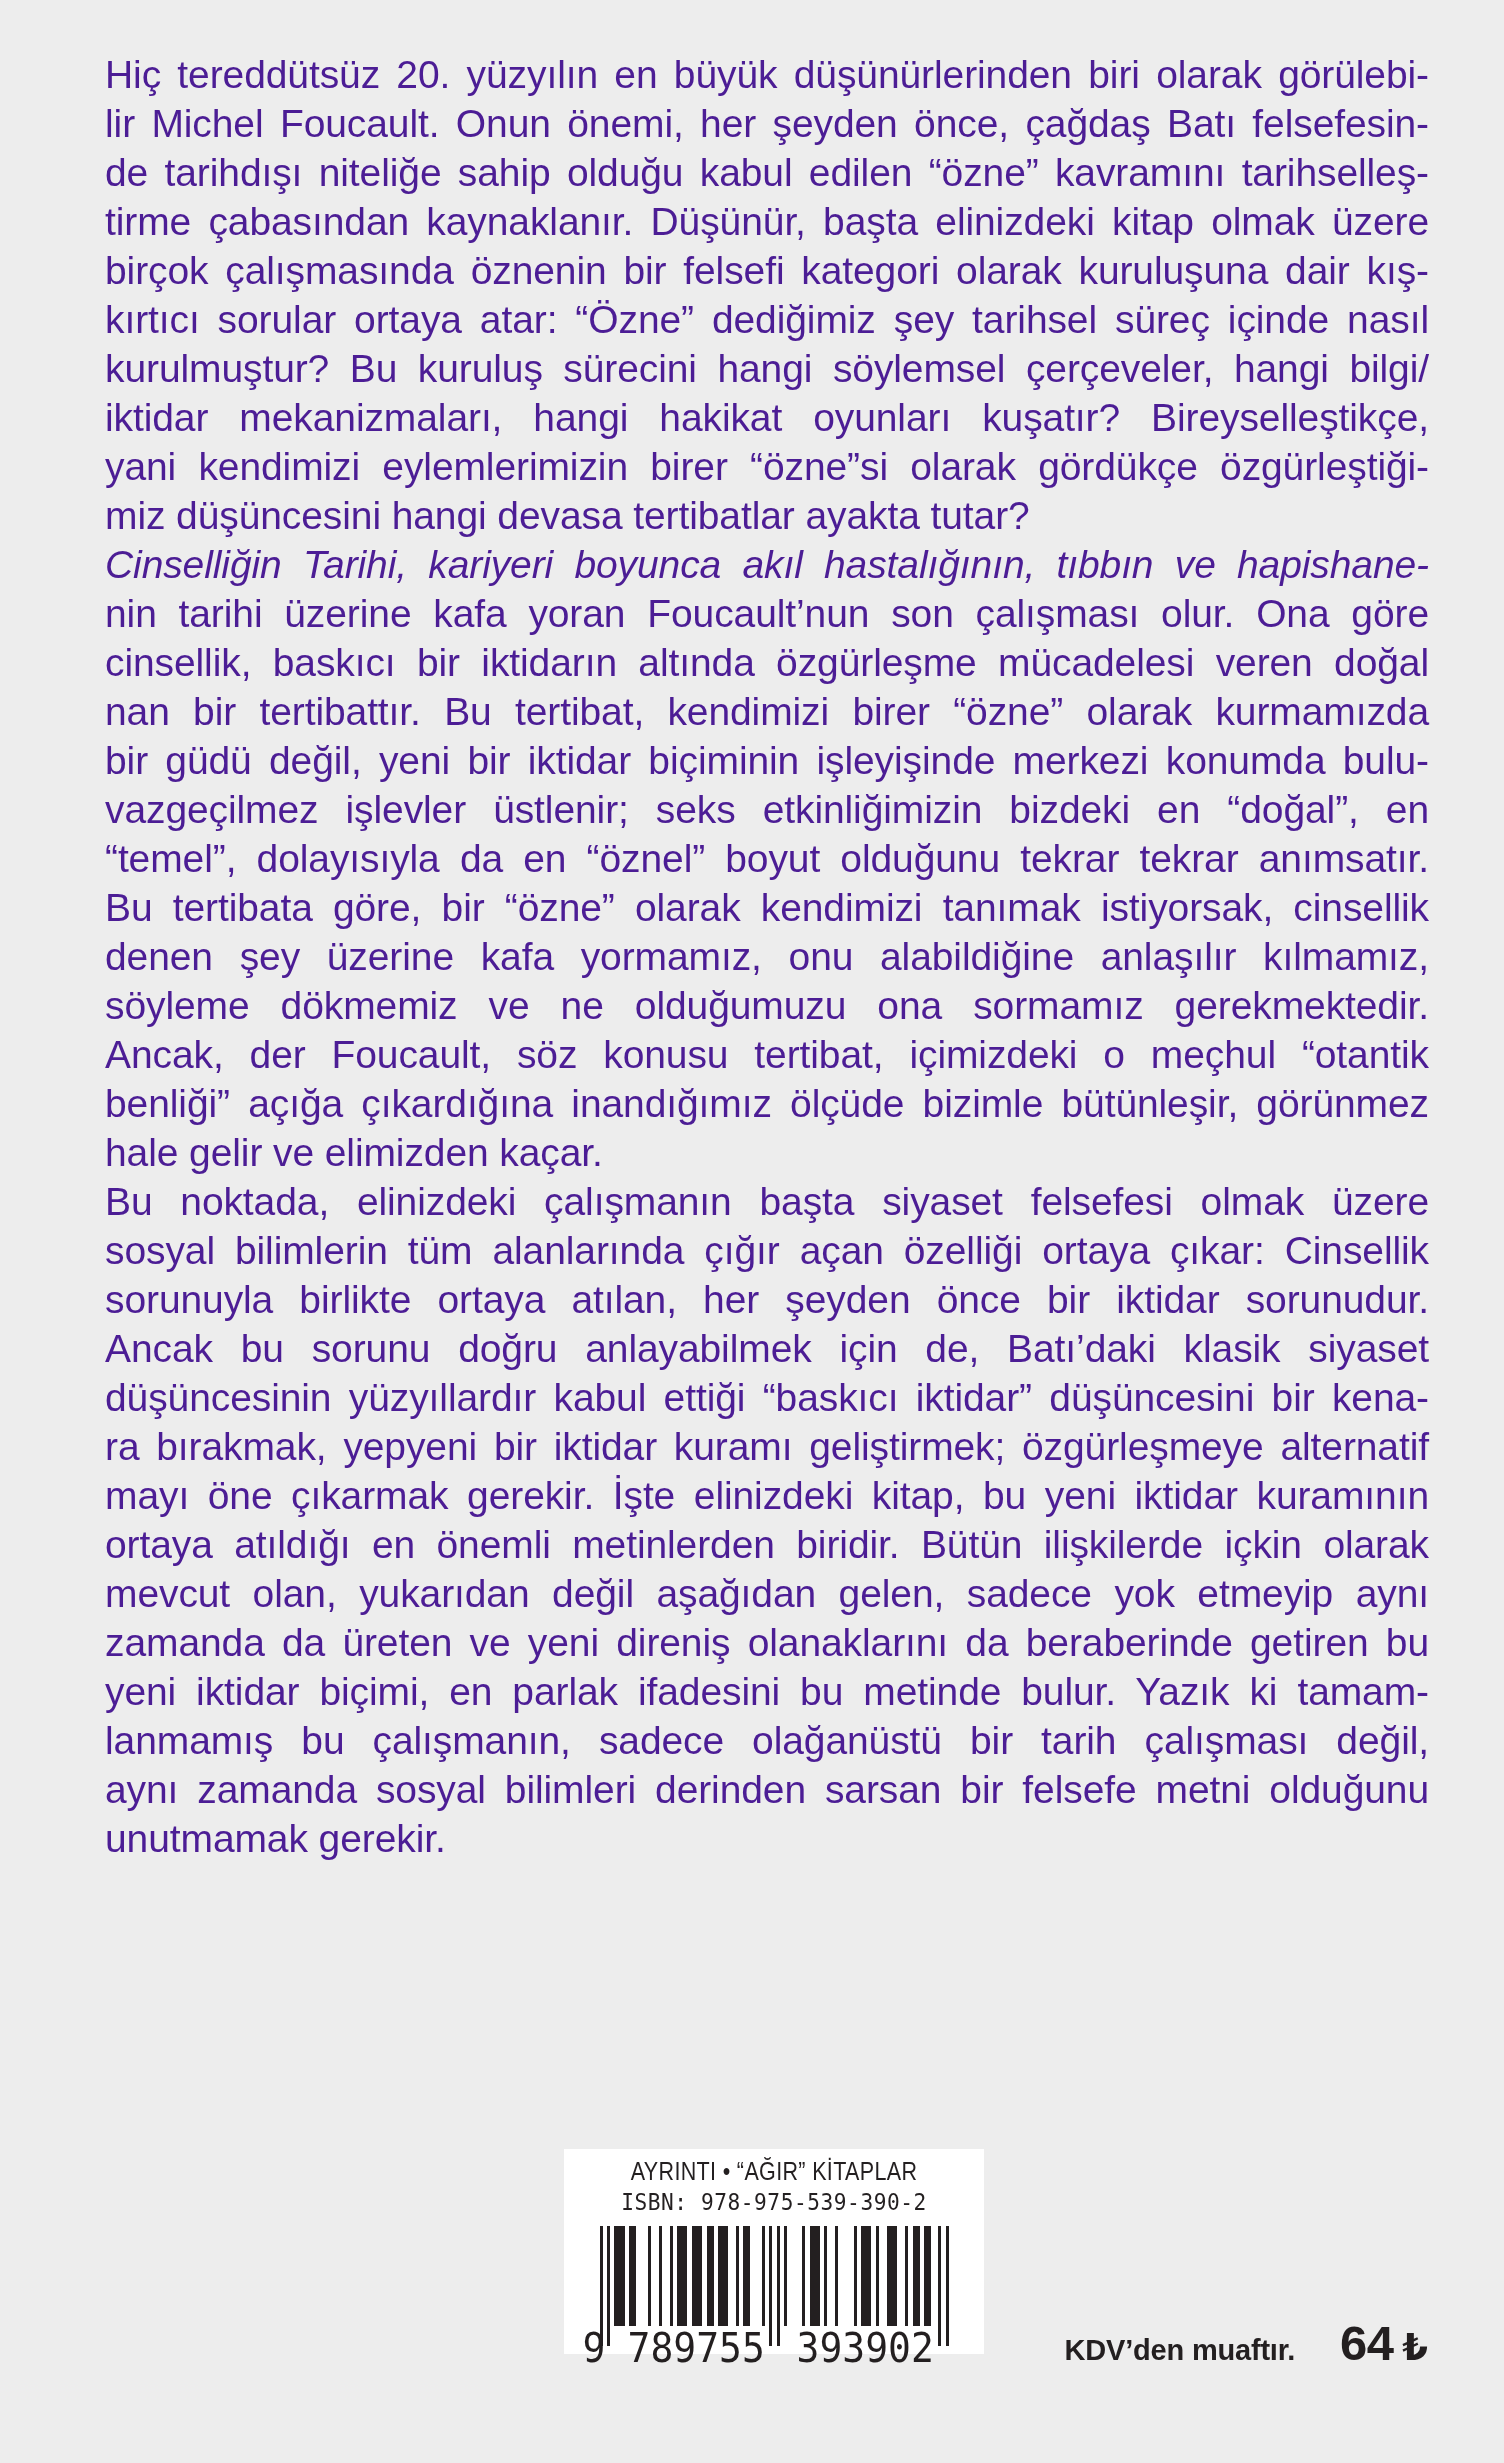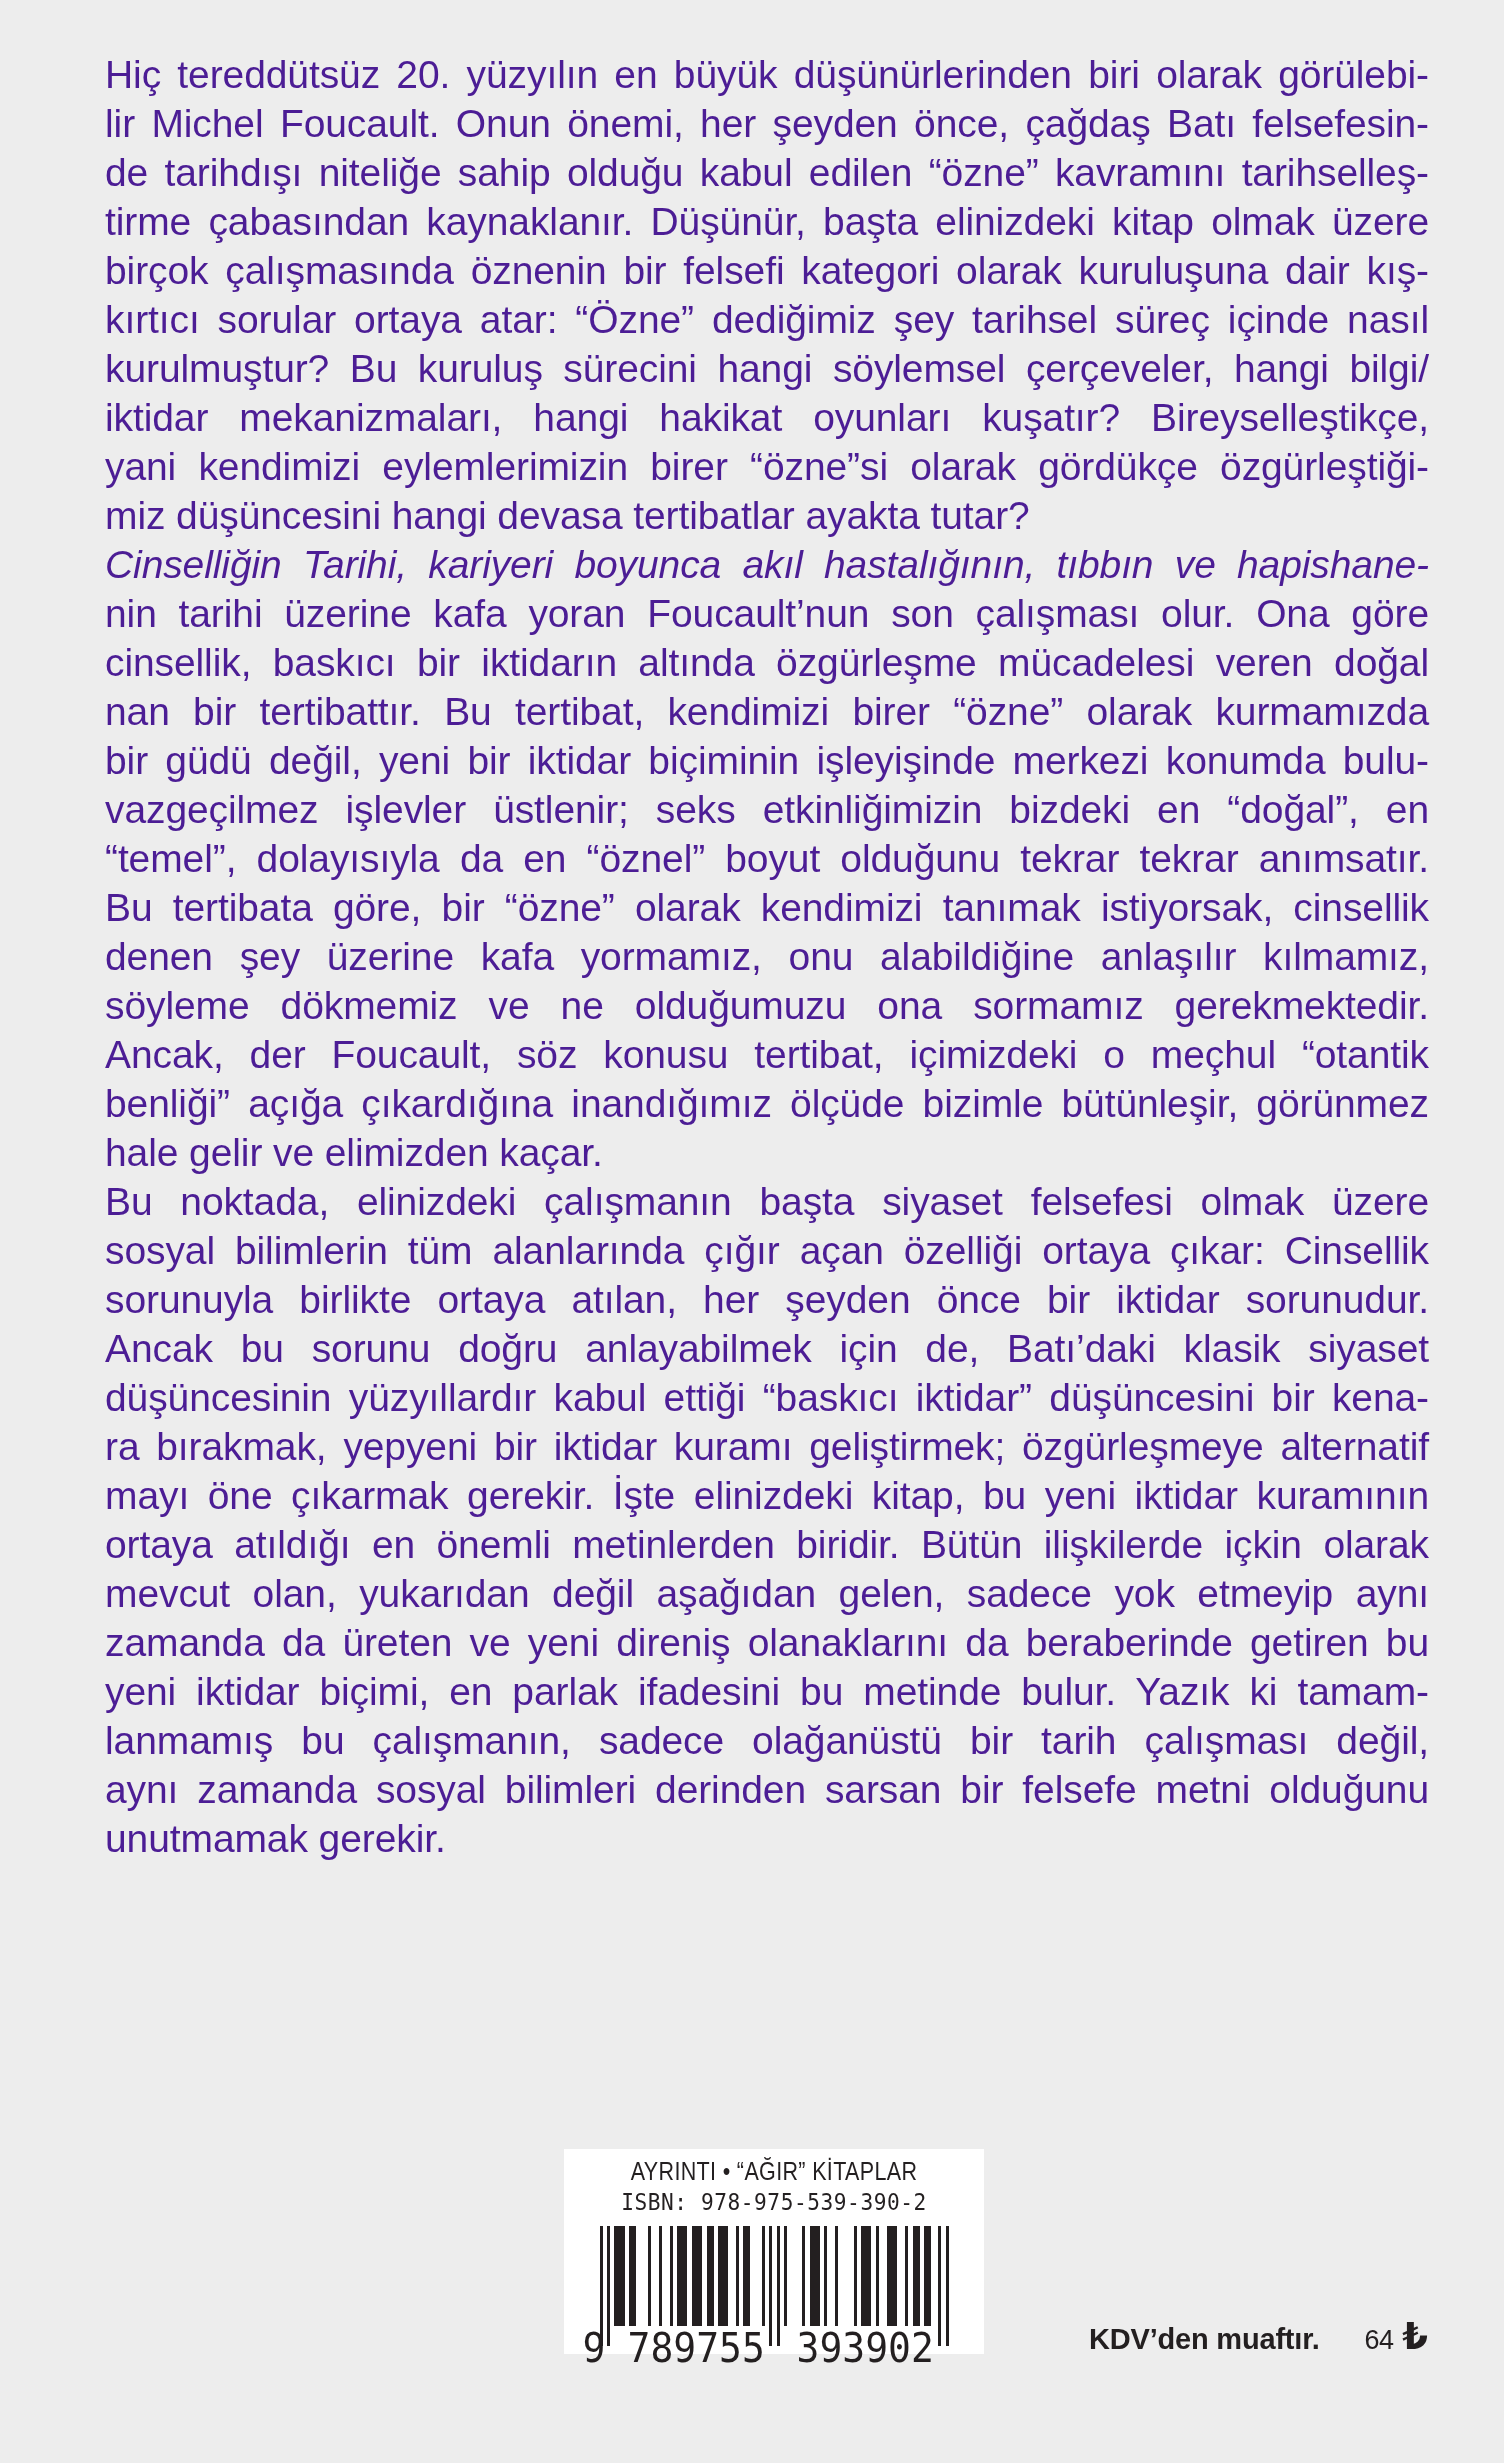--- a/index.html
+++ b/index.html
@@ -126,22 +126,22 @@
     justify-content: flex-end;
     white-space: nowrap;
   }
   .kdv {
     font-size: 29px;
     font-weight: bold;
     letter-spacing: -0.2px;
     color: #231f20;
   }
   .price-amount {
-    font-size: 27px;
-    font-weight: normal;
+    font-size: 49px;
+    font-weight: bold;
     color: #231f20;
     margin-left: 45px;
     letter-spacing: -0.5px;
   }
   .price-currency {
     font-size: 37px;
     font-weight: bold;
     color: #231f20;
     margin-left: 8.7px;
   }

